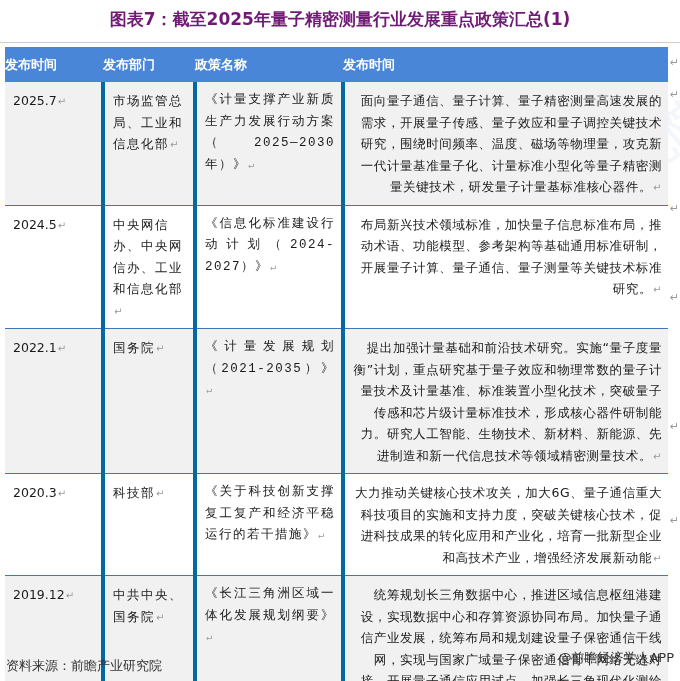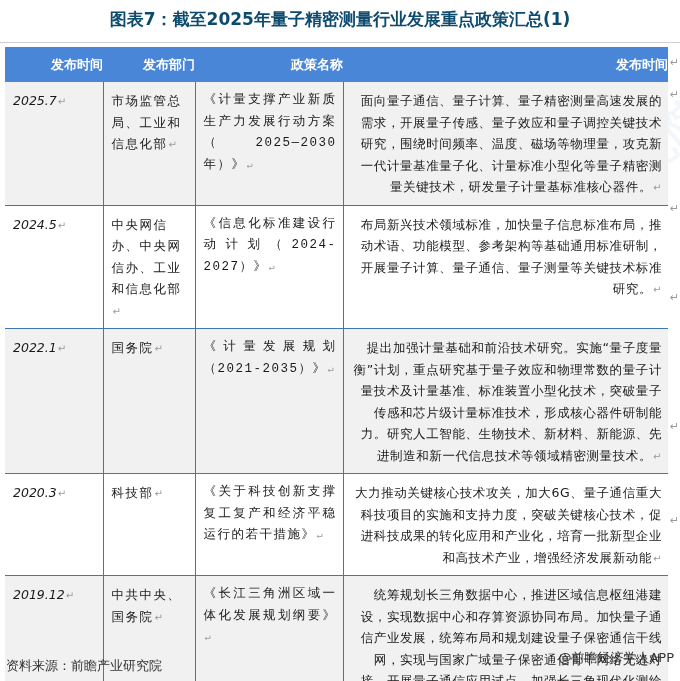--- a/index.html
+++ b/index.html
@@ -2,37 +2,37 @@
 <html><head>
 <meta charset="utf-8">
 <style>
   html, body { margin: 0; padding: 0; }
   body {
     width: 680px; height: 681px; background: #ffffff; position: relative; overflow: hidden;
     font-family: "DejaVu Sans", "Liberation Sans", sans-serif; color: #222;
   }
   .title {
     position: absolute; top: 8px; left: 0; width: 680px; text-align: center;
-    font-size: 17px; font-weight: bold; color: #0c4a6e; letter-spacing: 0px;
+    font-size: 17px; font-weight: bold; color: #701a75; letter-spacing: 0px;
   }
   .sep { position: absolute; top: 42px; left: 0; width: 680px; height: 1px; background: #cfcfcf; }
   table.policy {
     position: absolute; top: 47px; left: 5px; width: 663px;
     border-collapse: collapse; table-layout: fixed;
   }
   table.policy th {
     background: #4a86d8; color: #ffffff; font-weight: bold; font-size: 13px;
-    height: 35px; text-align: right; padding: 0; border: none;
+    height: 35px; text-align: left; padding: 0; border: none;
   }
   table.policy td {
     vertical-align: top; font-size: 12.5px; line-height: 21.5px; color: #1a1a1a;
-    border-left: 1px solid #0369a1; border-right: 1px solid #3f76b8;
+    border-left: 4px solid #0369a1; border-right: 1px solid #3f76b8;
     border-bottom: 1px solid #3f76b8; padding: 8px 6px 6px 8px;
   }
-  table.policy td:first-child { border-left: none; font-style: italic; }
+  table.policy td:first-child { border-left: none; }
   table.policy td:last-child { border-right: none; text-align: right; }
   tr.shade td { background: #f1f1f1; }
   tr.plain td { background: #ffffff; }
   td.c3 { padding-left: 8px; padding-right: 4px; text-align: justify; letter-spacing: 1.5px; font-family: Liberation Mono, monospace; }
   td.c4 { padding-left: 10px; padding-right: 6px; letter-spacing: 0.6px; }
   td.c2 { letter-spacing: 1.5px; }
   .ret { color: #9a9a9a; font-size: 10px; margin-left: 1px; }
   .mark {
     position: absolute; left: 670px; color: #9a9a9a; font-size: 11px;
   }

